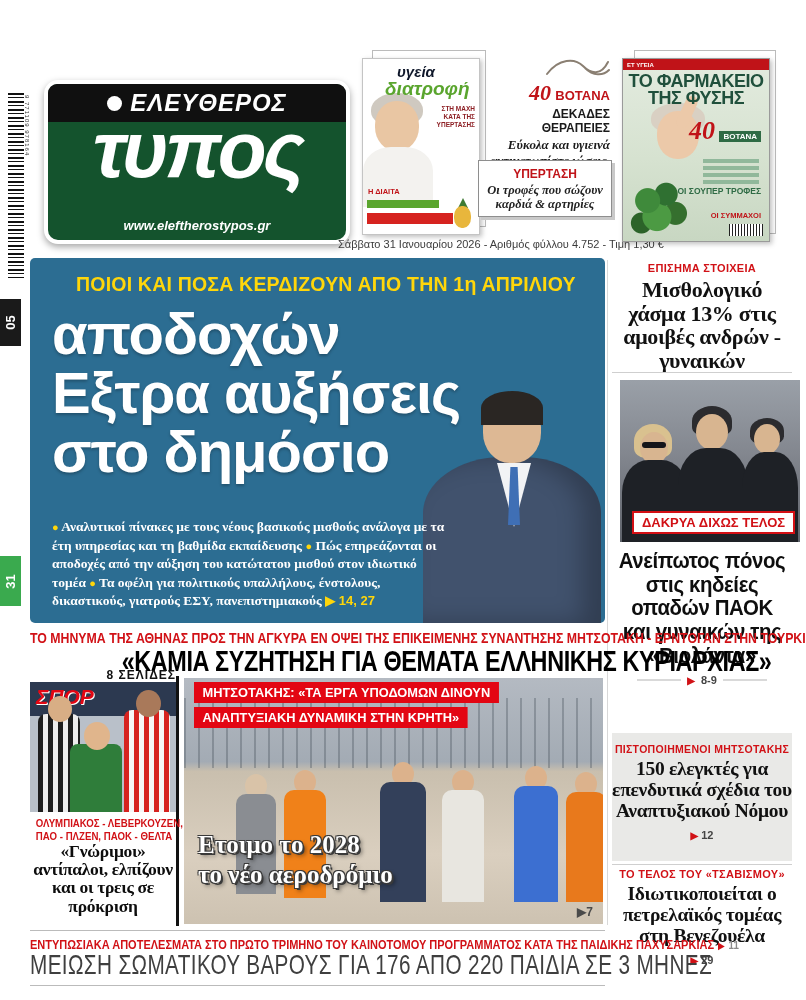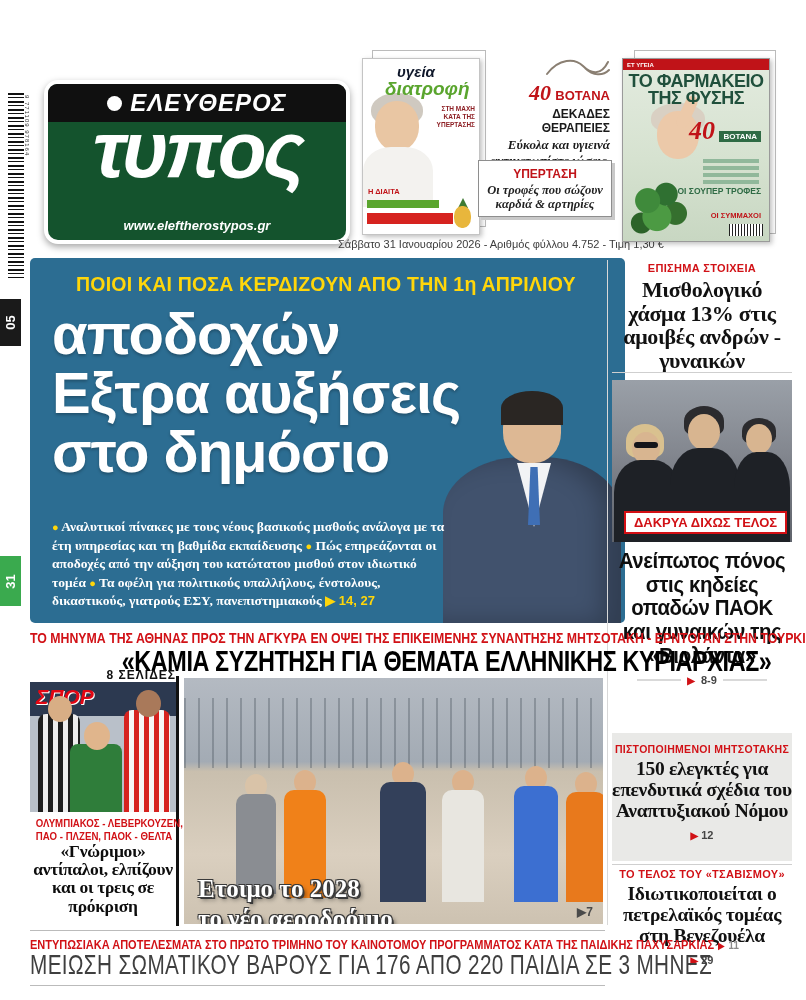--- a/index.html
+++ b/index.html
@@ -74,21 +74,21 @@
   .herbs{position:absolute;left:6px;bottom:2px;width:62px;height:64px;
      background:radial-gradient(circle at 30% 40%,#3f8a3b 0 12px,transparent 13px),
                 radial-gradient(circle at 60% 30%,#2f7031 0 11px,transparent 12px),
                 radial-gradient(circle at 45% 65%,#4c9a43 0 14px,transparent 15px),
                 radial-gradient(circle at 75% 60%,#356f2e 0 11px,transparent 12px),
                 radial-gradient(circle at 20% 75%,#2c6329 0 10px,transparent 11px);}
   .mag2-bc{position:absolute;right:6px;bottom:5px;width:34px;height:12px;
      background:repeating-linear-gradient(90deg,#222 0 1px,#fff 1px 3px);}
 
   
-  .lead-box{left:30px;top:258px;width:575px;height:365px;background:#2c6d92;border-radius:5px;overflow:hidden;padding-left:20px;}
+  .lead-box{left:30px;top:258px;width:575px;height:365px;background:#2c6d92;border-radius:5px;overflow:hidden;}
   .lead-kicker{position:absolute;left:46px;top:15px;color:#ffd60a;font-weight:bold;font-size:19.5px;letter-spacing:.2px;}
   .lead-headline{position:absolute;left:22px;top:46px;color:#fff;font-weight:bold;font-size:58px;line-height:1.02;letter-spacing:-1px;text-shadow:0 2px 3px rgba(0,0,0,.25);}
   .lead-bullets{position:absolute;left:22px;bottom:12px;width:402px;color:#fff;font-weight:bold;
      font-family:"Liberation Serif",serif;font-size:13.5px;line-height:1.38;margin:0;}
   .ydot{color:#ffd60a;font-size:11px;}
   .ypage{color:#ffd60a;font-family:"Liberation Sans",sans-serif;font-size:13px;}
   .politician{position:absolute;right:4px;bottom:0;width:186px;height:232px;}
   .pol-hair{position:absolute;left:66px;top:0;width:62px;height:34px;border-radius:50% 50% 0 0;background:#2a2623;}
   .pol-head{position:absolute;left:68px;top:6px;width:58px;height:66px;border-radius:46%;background:#ddb894;}
   .pol-body{position:absolute;left:8px;top:66px;width:178px;height:166px;border-radius:45% 45% 0 0/34% 34% 0 0;background:#41526d;box-shadow:inset -18px 0 24px rgba(0,0,0,.25);}
@@ -96,21 +96,21 @@
   .pol-tie{position:absolute;left:93px;top:76px;width:12px;height:58px;background:#3f6fb5;clip-path:polygon(20% 0,80% 0,100% 100%,0 100%);}
 
   
   .vrule{left:607px;top:260px;width:1px;height:665px;background:#d8d8d8;}
   .sb{left:612px;width:180px;text-align:center;}
   .sb-label{color:#d11116;font-weight:bold;font-size:11px;letter-spacing:.3px;}
   .sb-head-serif{color:#111;font-weight:bold;font-family:"Liberation Serif",serif;font-size:22px;line-height:1.07;letter-spacing:-.3px;margin-top:4px;}
   .sb-pgref{margin-top:7px;font-size:11px;color:#444;font-weight:bold;}
   .sb-pgref .arr{color:#d11116;font-size:10px;}
   .sb-hr{left:612px;width:180px;height:1px;background:#cfcfcf;}
-  .sb-photo{position:relative;left:0;width:180px;height:162px;overflow:hidden;
+  .sb-photo{position:relative;left:8px;width:180px;height:162px;overflow:hidden;
      background:linear-gradient(180deg,#9aa0a8 0%,#83878f 45%,#5f636b 100%);}
   .mo-head{position:absolute;border-radius:50%;background:#d8b590;}
   .mo-hairb{position:absolute;border-radius:50% 50% 30% 30%;background:#d9c18f;}
   .mo-haird{position:absolute;border-radius:50% 50% 30% 30%;background:#2b2b2e;}
   .mo-glass{position:absolute;height:6px;background:#15151a;border-radius:3px;}
   .mo-body{position:absolute;border-radius:40% 40% 0 0;background:#1e2126;}
   .sb-photobox{position:absolute;left:12px;bottom:8px;background:#fff;border:2px solid #d40f14;
      color:#d11116;font-weight:bold;font-size:13px;padding:2px 8px;white-space:nowrap;}
   .sb2-head{color:#0e0e0e;font-weight:bold;font-size:21.5px;line-height:1.1;letter-spacing:-.4px;margin-top:8px;transform:scaleX(.95);transform-origin:center;}
   .pg-flank{display:flex;align-items:center;justify-content:center;gap:6px;margin-top:6px;}
@@ -148,21 +148,21 @@
   .crete::before{content:"";position:absolute;left:0;top:20px;right:0;height:70px;
      background:repeating-linear-gradient(90deg,rgba(70,80,90,.35) 0 2px,transparent 2px 14px);}
   .crete-label{position:absolute;left:10px;}
   .crete-label div{display:inline-block;background:#e30613;color:#fff;font-weight:bold;font-size:13.5px;
      padding:3px 9px;margin-bottom:4px;white-space:nowrap;transform:scaleX(.95);transform-origin:left center;}
   .fig{position:absolute;}
   .fig .h{position:absolute;left:50%;transform:translateX(-50%);top:0;width:22px;height:24px;border-radius:50%;background:#dcb28c;}
   .fig .b{position:absolute;left:0;top:20px;width:100%;border-radius:10px 10px 0 0;}
   .crete-cap{position:absolute;left:14px;top:152px;color:#fff;font-weight:bold;
      font-family:"Liberation Serif",serif;font-size:25px;line-height:1.18;
-     text-shadow:2px 2px 0 #3a3a3a,-1px -1px 0 #3a3a3a,1px -1px 0 #3a3a3a,-1px 1px 0 #3a3a3a,3px 3px 4px rgba(0,0,0,.5);margin-top:44px;}
+     text-shadow:2px 2px 0 #3a3a3a,-1px -1px 0 #3a3a3a,1px -1px 0 #3a3a3a,-1px 1px 0 #3a3a3a,3px 3px 4px rgba(0,0,0,.5);}
   .crete-pg{position:absolute;right:10px;bottom:5px;color:#4a4a4a;font-weight:bold;font-size:12px;}
 
   
   .bot-rule-top{left:30px;top:930px;width:575px;height:1px;background:#bbb;}
   .bot-kicker{left:30px;top:935px;width:575px;}
   .bot-kicker .k{color:#d11116;font-weight:bold;font-size:12.5px;}
   .bot-kicker .p{color:#8a8a8a;font-weight:bold;font-size:11px;}
   .bot-kicker .a{color:#d11116;font-size:10px;}
   .bot-head{left:30px;top:949px;}
   .bot-head span{display:inline-block;transform:scaleX(.74);transform-origin:left center;white-space:nowrap;
@@ -355,20 +355,24 @@
   <div class="pl" style="left:40px;top:62px;width:52px;height:68px;background:#2f7d3a;"></div>
   <div class="pl-head" style="left:54px;top:40px;width:26px;height:28px;background:#e0b58c;"></div>
 </div>
 <div class="abs sp-teams">
   <div>ΟΛΥΜΠΙΑΚΟΣ - ΛΕΒΕΡΚΟΥΖΕΝ,</div>
   <div>ΠΑΟ - ΠΛΖΕΝ, ΠΑΟΚ - ΘΕΛΤΑ</div>
 </div>
 <div class="abs sp-head">«Γνώριμοι» αντίπαλοι, ελπίζουν και οι τρεις σε πρόκριση</div>
 
 <div class="abs crete">
+  <div class="crete-label" style="top:4px;">
+    <div>ΜΗΤΣΟΤΑΚΗΣ: «ΤΑ ΕΡΓΑ ΥΠΟΔΟΜΩΝ ΔΙΝΟΥΝ</div><br>
+    <div>ΑΝΑΠΤΥΞΙΑΚΗ ΔΥΝΑΜΙΚΗ ΣΤΗΝ ΚΡΗΤΗ»</div>
+  </div>
   <div class="fig" style="left:52px;top:96px;width:40px;height:120px;">
     <div class="h" style="background:#d9c3a8;"></div>
       <div class="b" style="height:100px;background:#8a8d92;"></div>
   </div>
   <div class="fig" style="left:100px;top:92px;width:42px;height:128px;">
     <div class="h"></div>
       <div class="b" style="height:108px;background:#f08119;"></div>
   </div>
   <div class="fig" style="left:196px;top:84px;width:46px;height:140px;">
     <div class="h"></div>

